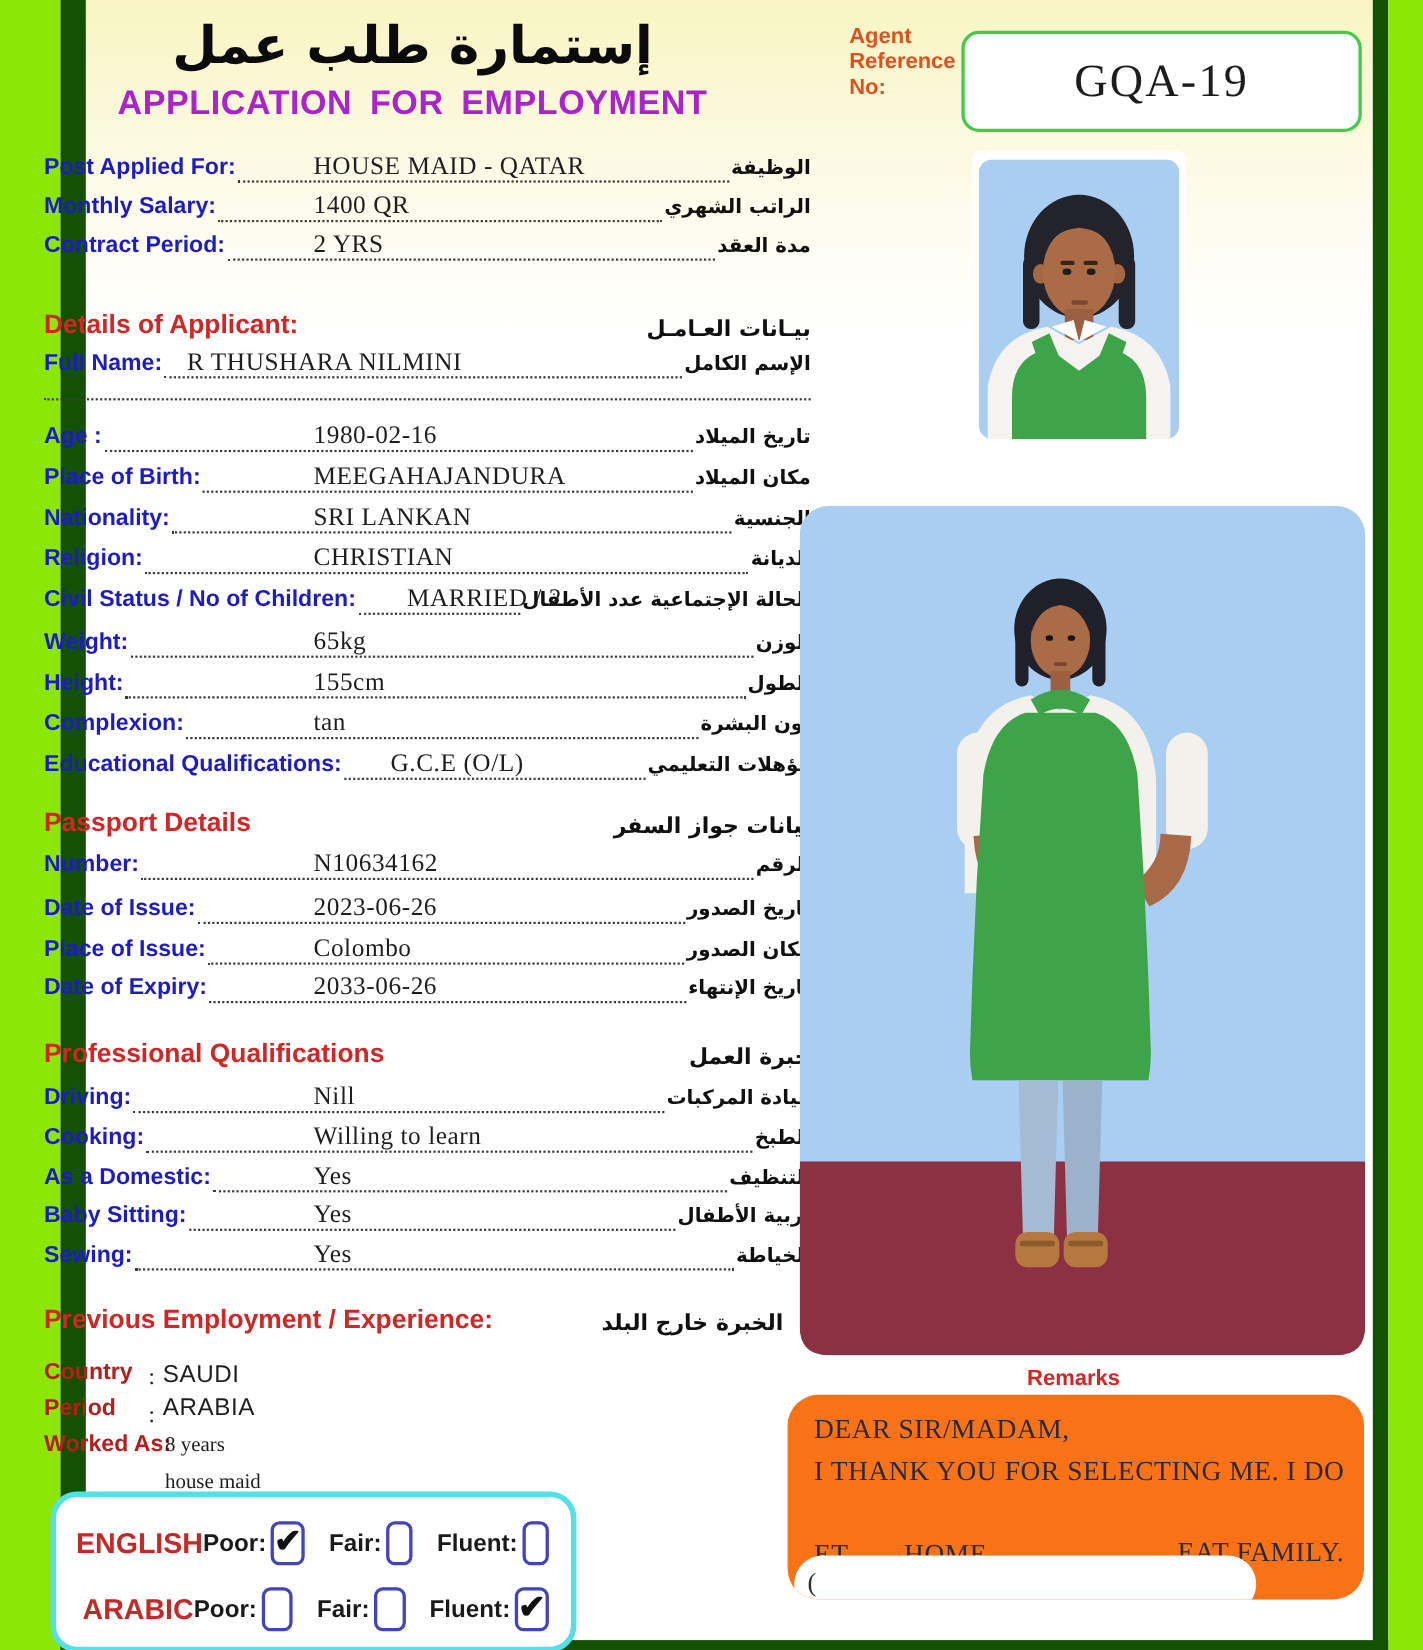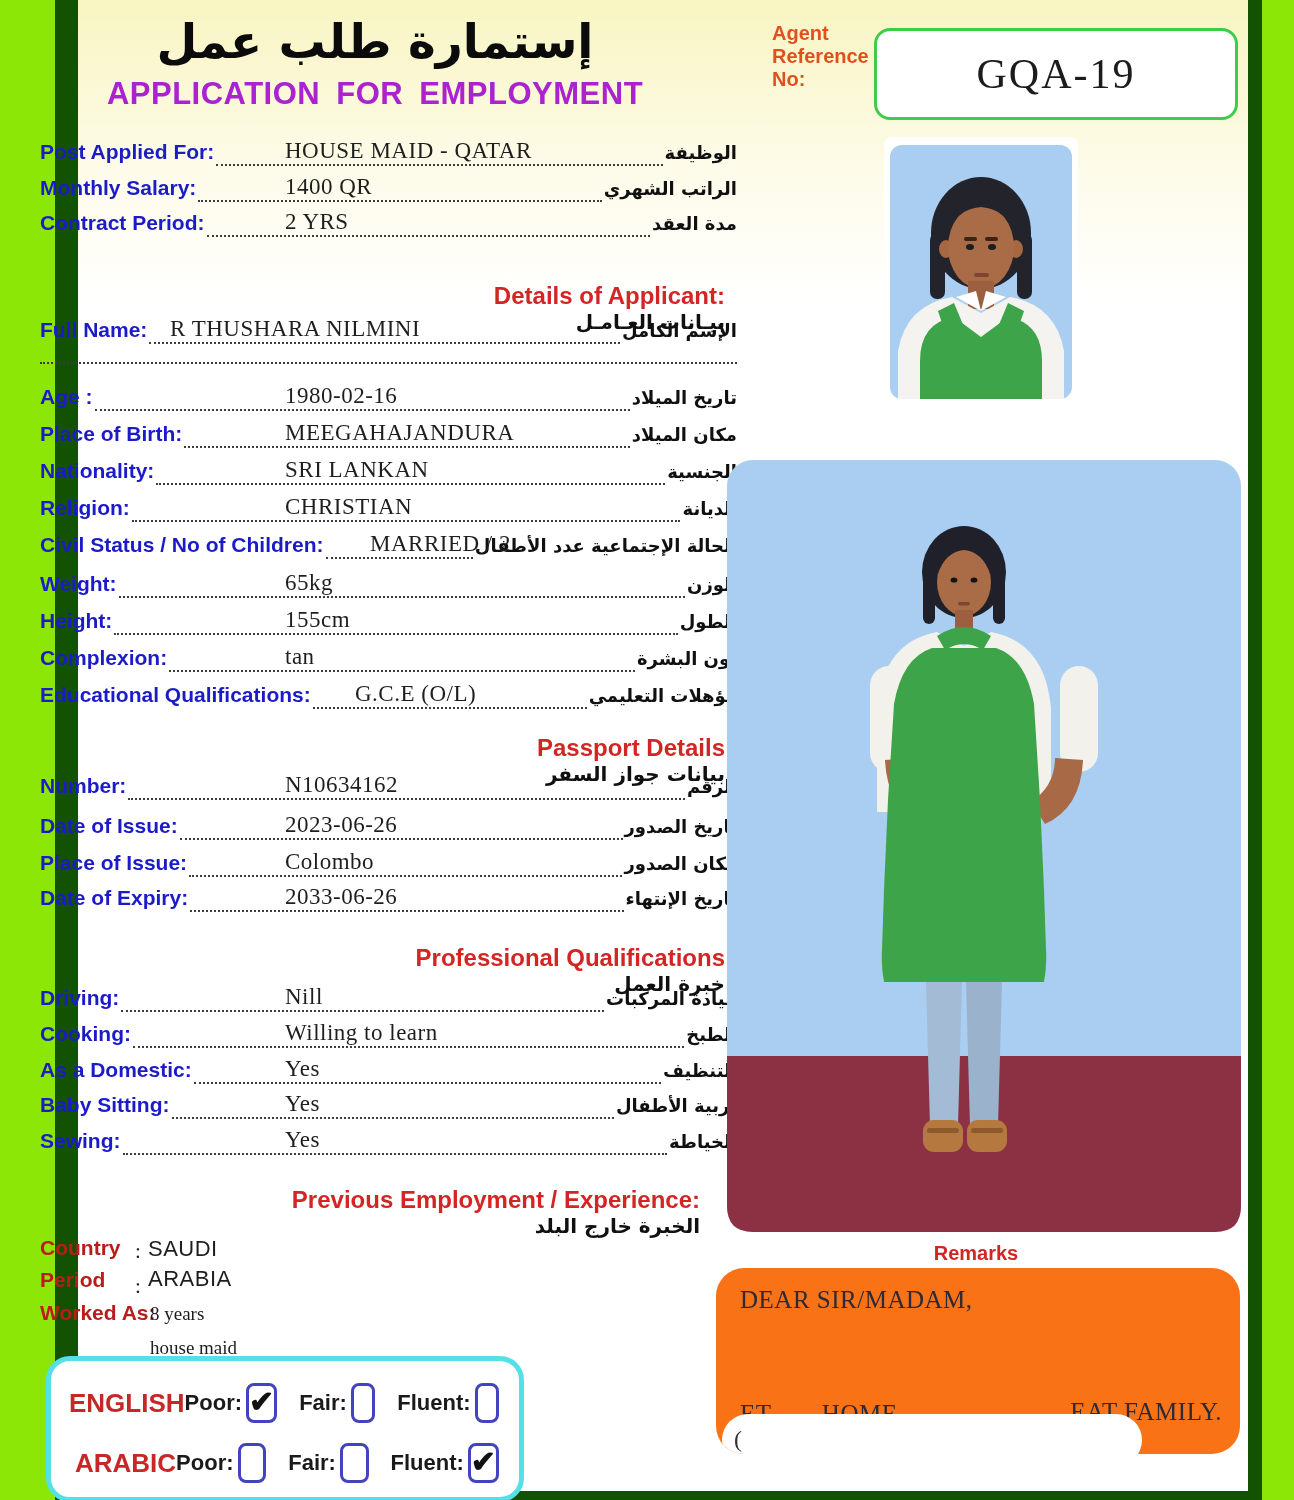--- a/index.html
+++ b/index.html
@@ -31,21 +31,21 @@
   .frow{position:absolute;left:40px;width:697px;height:34px;display:flex;align-items:flex-end;}
   .lbl{color:#1B1BC8;font-weight:bold;font-size:21px;white-space:nowrap;padding-bottom:2px;}
   .dots{flex:1;border-bottom:2px dotted #3c3c3c;height:100%;margin:0 2px;}
   .ar{font-family:"DejaVu Sans",sans-serif;font-weight:bold;font-size:18px;color:#101010;
       white-space:nowrap;padding-bottom:3px;}
   .val{position:absolute;bottom:2px;left:245px;font-family:"Liberation Serif",serif;font-size:23px;
       color:#1e1e1e;white-space:nowrap;letter-spacing:0.5px;}
   .v130{left:130px;} .v315{left:315px;} .v330{left:330px;}
   .extra-dotted{left:40px;top:336px;width:697px;height:26px;border-bottom:2px dotted #3c3c3c;}
 
-  .shead{position:absolute;left:28px;width:697px;display:flex;justify-content:space-between;align-items:flex-end;flex-direction:column;}
+  .shead{position:absolute;left:40px;width:697px;display:flex;justify-content:space-between;align-items:flex-end;}
   .shead .en{color:#D42525;font-weight:bold;font-size:24px;}
   .shead .ar{font-size:20px;padding-bottom:0;}
 
   
   .plabel{color:#b91c1c;font-weight:bold;font-size:21px;}
   .pcolon{font-family:"Liberation Serif",serif;font-size:21px;color:#222;}
   .pval{font-family:Liberation Sans, sans-serif;font-size:22px;color:#1e1e1e;letter-spacing:0.5px;}
   .psmall{font-family:"Liberation Serif",serif;font-size:19px;color:#1e1e1e;}
 
   
@@ -288,20 +288,21 @@
     <span class="cb-label gap1">Fluent:</span>
     <span class="cb">
         <span class="mark">✔</span>
       </span>
   </div>
 </div>
 
 <div class="abs remarks-label">Remarks</div>
 <div class="abs remarks-box">
   <span class="rline" style="top:18px">DEAR SIR/MADAM,</span>
+  <span class="rline" style="top:56px">I THANK YOU FOR SELECTING ME. I DO</span>
   <span class="rline clipped" style="top:132px">ET HOME</span>
   <span class="rline" style="left:auto;right:18px;top:130px">EAT  FAMILY.</span>
   <span class="blotch"></span>
   <span class="frag">(</span>
 </div>
 
 <div class="abs headshot-frame">
   <svg width="182" height="254" style="position:absolute;left:6px;top:8px" viewBox="0 0 182 254">
     <rect x="0" y="0" width="182" height="254" rx="12" fill="#A9CEF2"></rect>
     <ellipse cx="91" cy="88" rx="50" ry="56" fill="#23232B"></ellipse>

